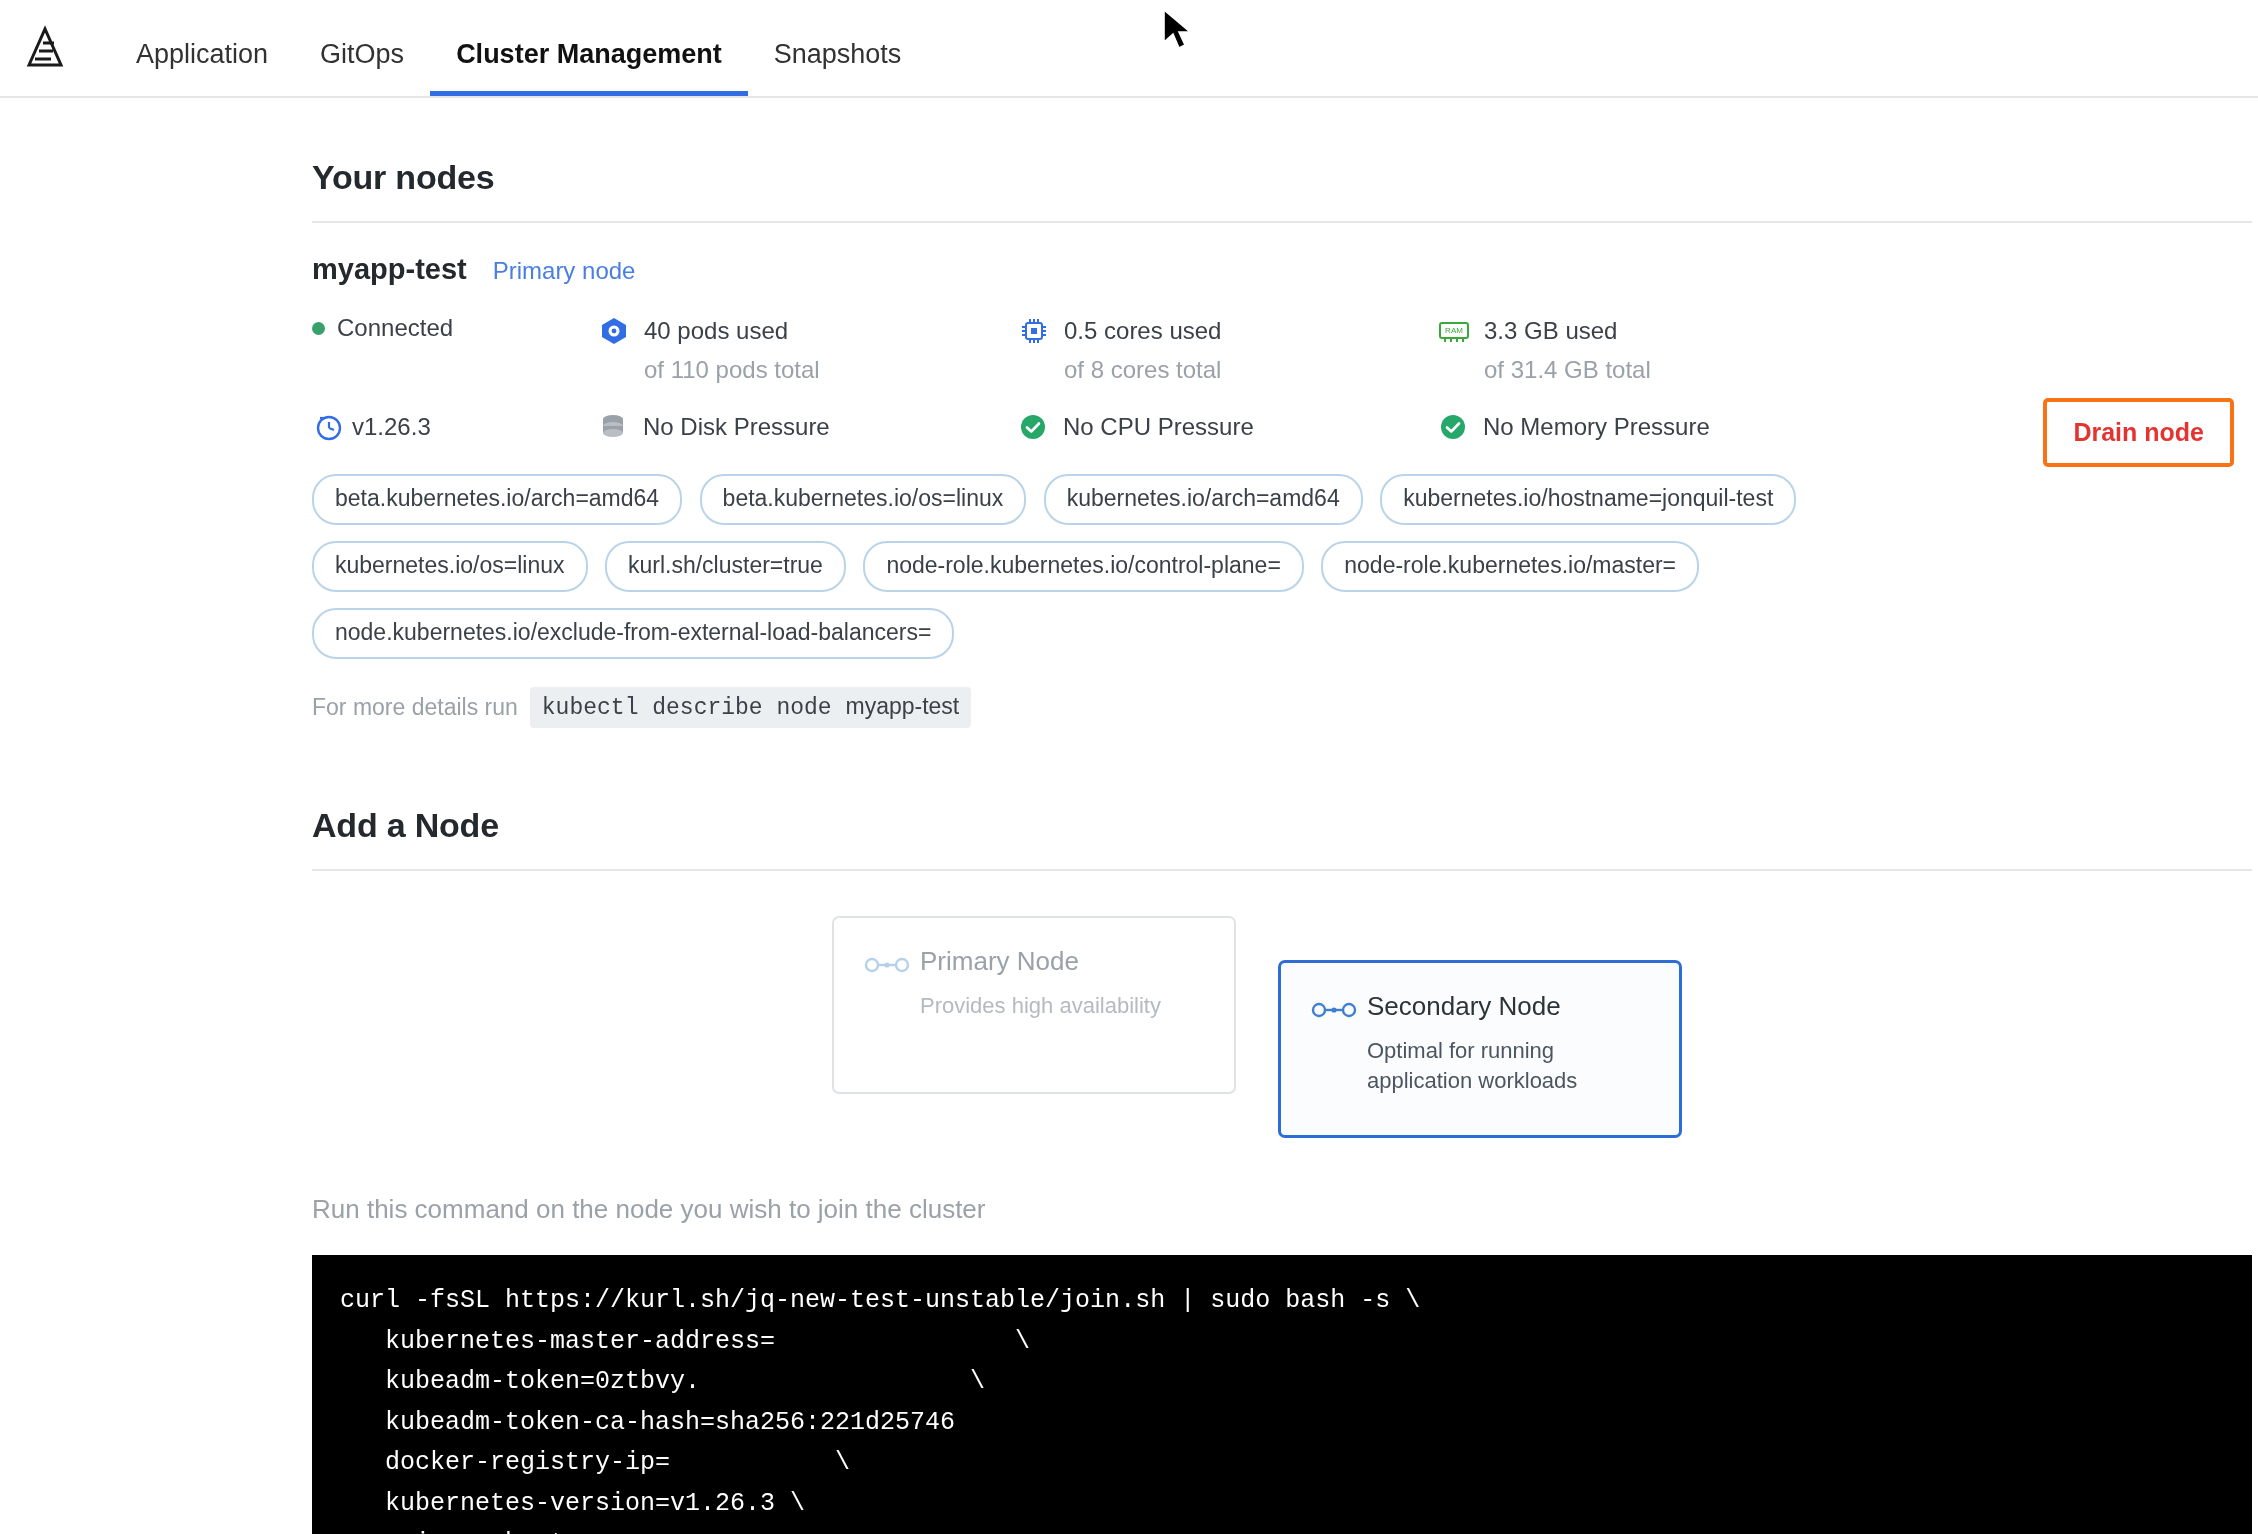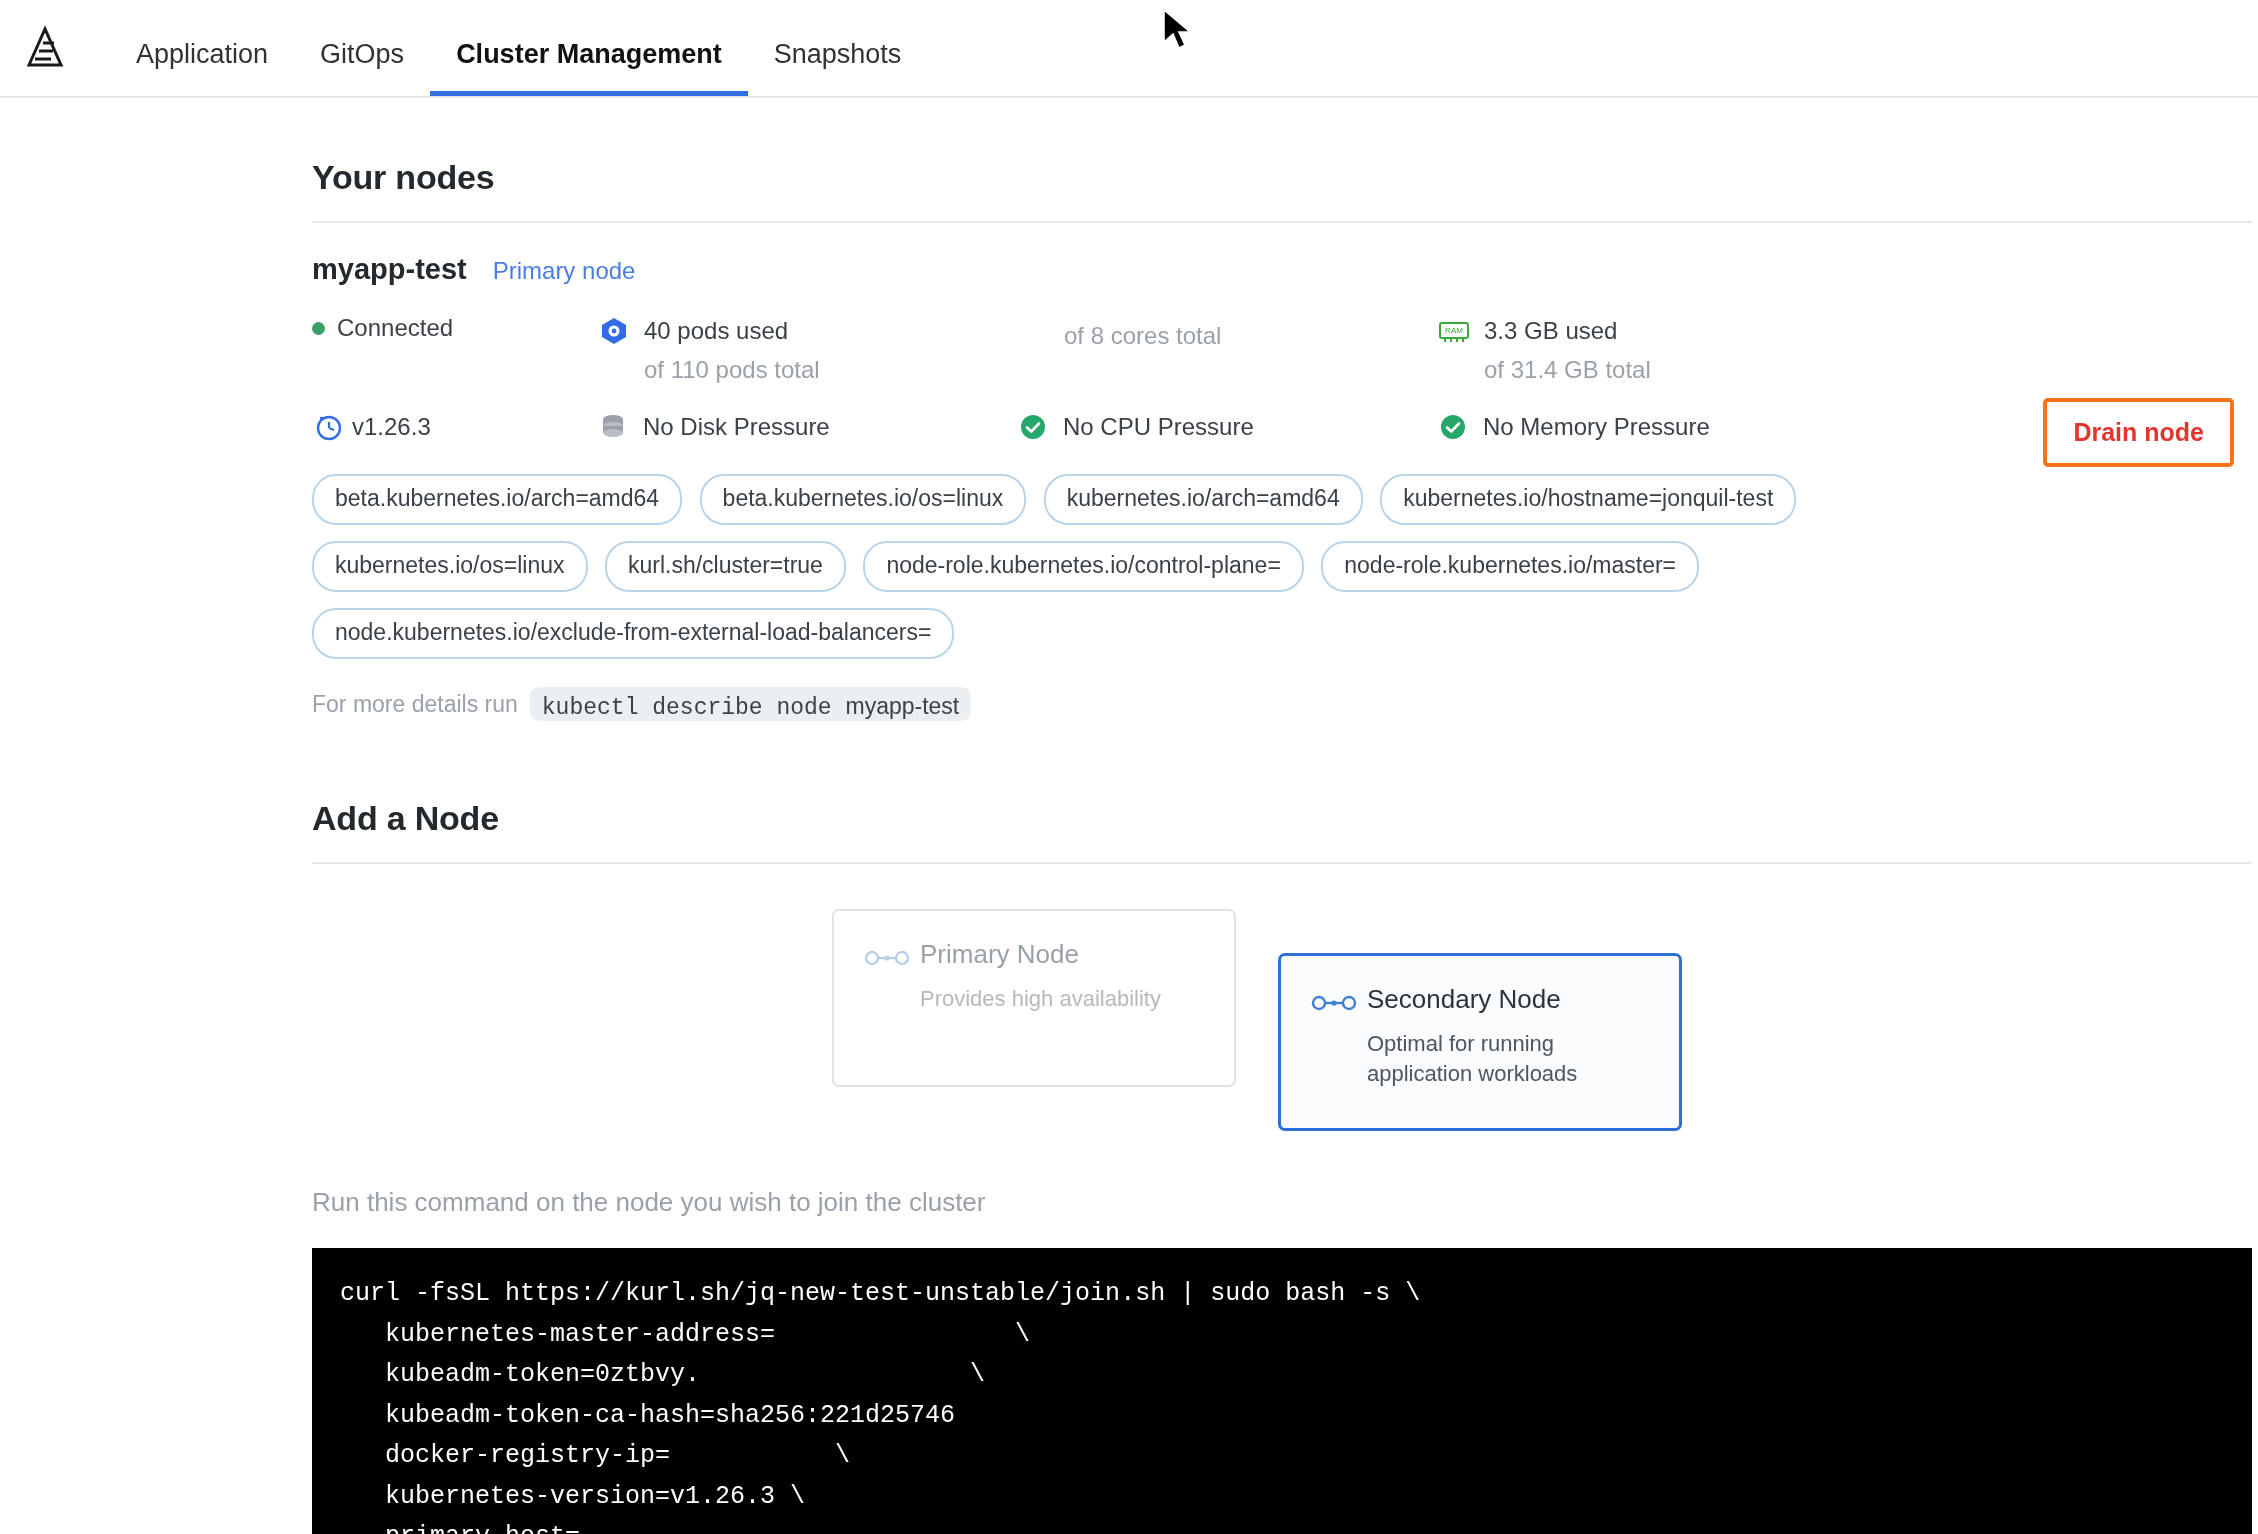--- a/index.html
+++ b/index.html
@@ -107,22 +107,22 @@
     white-space: nowrap;
   }
 
   .detailrun { margin-top: 12px; display: flex; align-items: center; }
   .detailrun .txt { font-size: 23px; color: #9aa1a9; margin-right: 12px; }
   .codechip {
     background: #eceff1;
     font-family: "Liberation Mono", monospace;
     font-size: 23px;
     color: #3b4148;
-    padding: 6px 12px 0 12px;
-    border-radius: 9px;
+    padding: 6px 12px 7px 12px;
+    border-radius: 4px;
   }
   .codechip .nm { font-family: "Liberation Sans", sans-serif; }
 
   .drainbtn {
     position: absolute;
     right: 18px;
     top: 175px;
     border: 4px solid #f97316;
     color: #e4342f;
     background: #fff;
@@ -227,20 +227,32 @@
                 <circle cx="15" cy="15" r="5.5" fill="#fff"></circle>
                 <circle cx="15" cy="15" r="2.4" fill="#326de6"></circle>
               </svg>
             </span>
             <span class="stat-main">40 pods used</span>
           </div>
           <div class="stat-sub">of 110 pods total</div>
         </div>
 
         <div class="col-stat">
+          <div class="statline">
+            <span class="ico">
+              <svg width="28" height="28" viewBox="0 0 28 28">
+                <rect x="6" y="6" width="16" height="16" rx="2" fill="none" stroke="#326de6" stroke-width="2"></rect>
+                <rect x="11" y="11" width="6" height="6" fill="#326de6"></rect>
+                <g stroke="#326de6" stroke-width="2">
+                  <path d="M10 2v4M14 2v4M18 2v4M10 22v4M14 22v4M18 22v4M2 10h4M2 14h4M2 18h4M22 10h4M22 14h4M22 18h4"></path>
+                </g>
+              </svg>
+            </span>
+            <span class="stat-main">0.5 cores used</span>
+          </div>
           <div class="stat-sub">of 8 cores total</div>
         </div>
 
         <div class="col-stat">
           <div class="statline">
             <span class="ico">
               <svg width="32" height="26" viewBox="0 0 32 26">
                 <rect x="2" y="5" width="28" height="15" rx="2" fill="#ffffff" stroke="#3aa83a" stroke-width="2"></rect>
                 <text x="16" y="15" font-size="8" fill="#3aa83a" text-anchor="middle" font-family="Liberation Sans, sans-serif">RAM</text>
                 <g stroke="#3aa83a" stroke-width="2">

